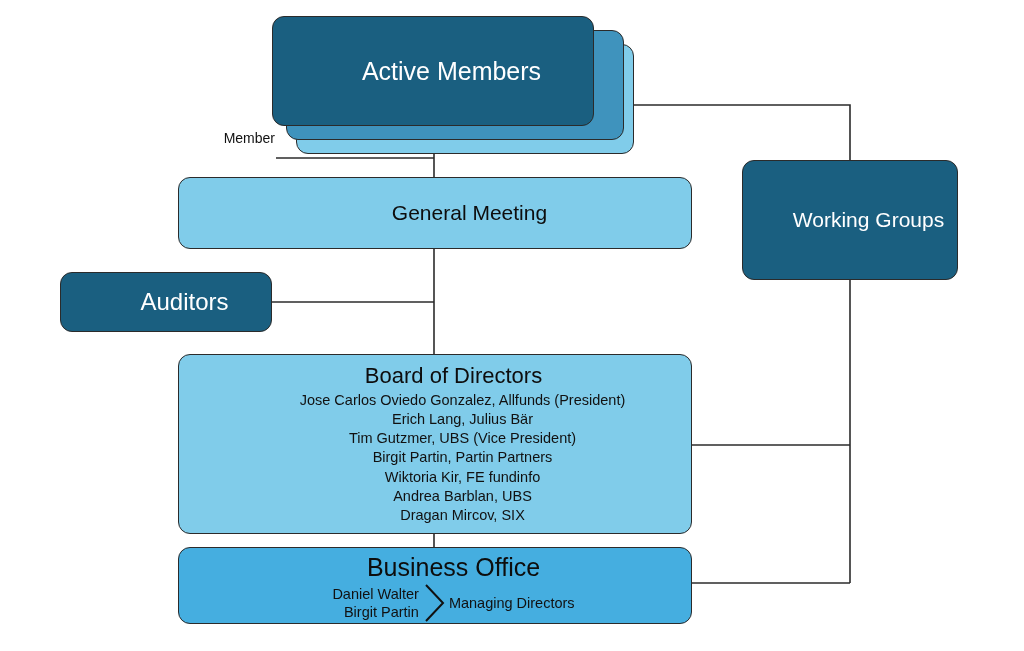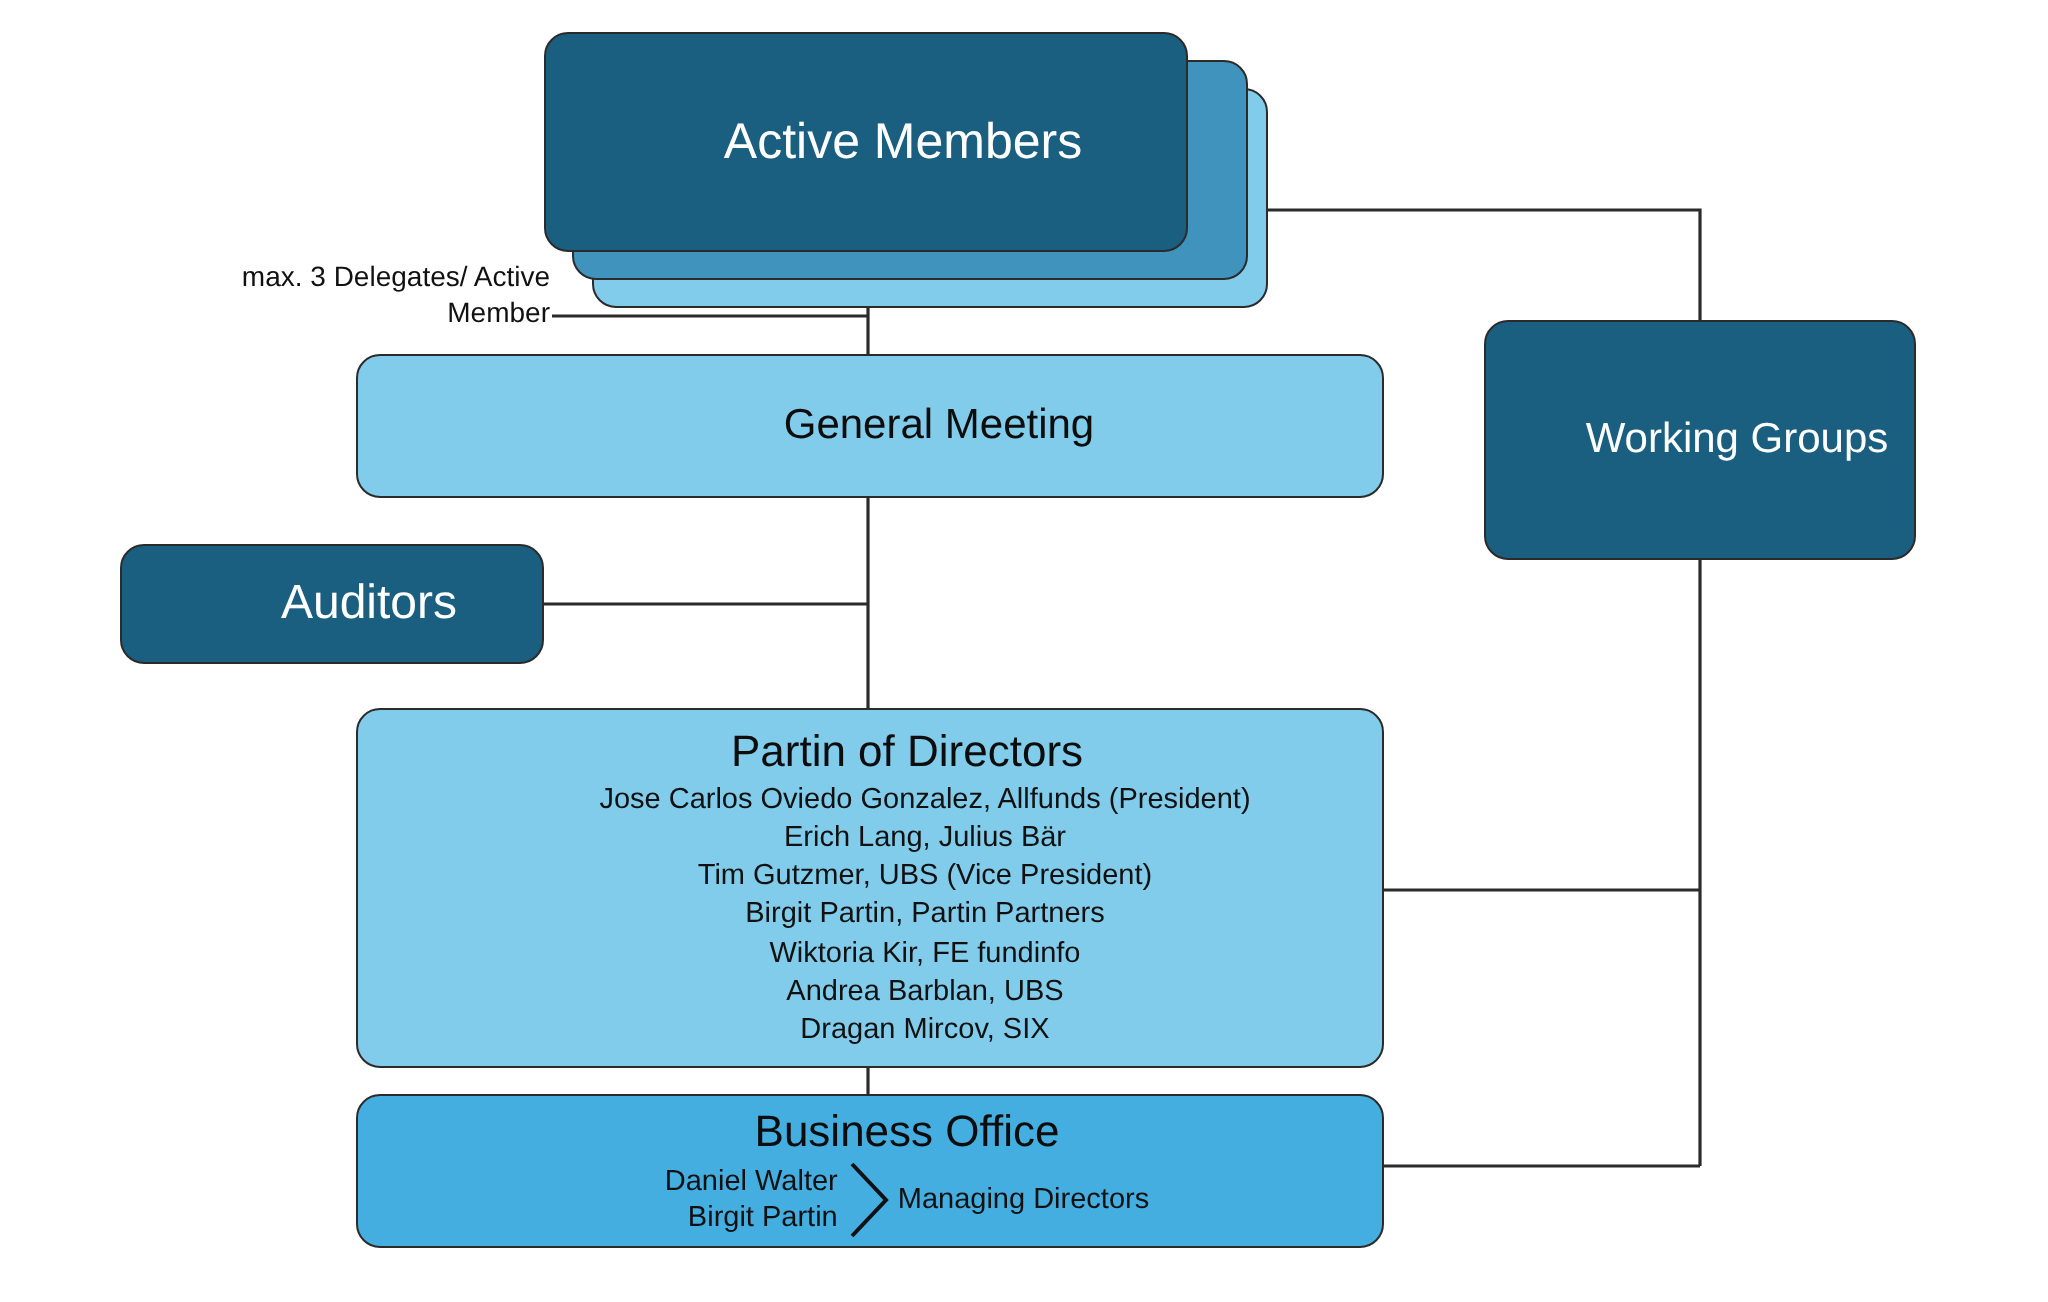--- a/index.html
+++ b/index.html
@@ -114,21 +114,21 @@
     margin-left: 18px;
   }
 
   #business-office {
     left: 178px; top: 547px; width: 514px; height: 77px;
     justify-content: flex-start;
     padding-top: 5px;
     z-index: 3;
   }
   #business-office .node-title {
-    font-size: 22px;
+    font-size: 25px;
     margin-bottom: 0px;
     text-align: right;
   }
   .md-row {
     display: flex;
     align-items: center;
     justify-content: center;
     gap: 2px;
   }
   .md-names {
@@ -190,38 +190,37 @@
     </g>
   </svg>
 
   <div class="node node-light" id="active-members-back"></div>
   <div class="node node-mid" id="active-members-mid"></div>
   <div class="node node-dark" id="active-members-front">
     <div class="node-title">Active Members</div>
   </div>
 
   <div id="delegates-note">
-    <div>max. 3 Delegates/ Active</div>
     <div>Member</div>
   </div>
 
   <div class="node node-light" id="general-meeting">
     <div class="node-title">General Meeting</div>
   </div>
 
   <div class="node node-dark" id="auditors">
     <div class="node-title">Auditors</div>
   </div>
 
   <div class="node node-dark" id="working-groups">
     <div class="node-title">Working Groups</div>
   </div>
 
   <div class="node node-light" id="board-of-directors">
-    <div class="node-title">Partin of Directors</div>
+    <div class="node-title">Board of Directors</div>
     <div class="member-list" id="board-members">
         <div class="member">Jose Carlos Oviedo Gonzalez, Allfunds (President)</div>
         <div class="member">Erich Lang, Julius Bär</div>
         <div class="member">Tim Gutzmer, UBS (Vice President)</div>
         <div class="member">Birgit Partin, Partin Partners</div>
         <div class="member">Wiktoria Kir, FE fundinfo</div>
         <div class="member">Andrea Barblan, UBS</div>
         <div class="member">Dragan Mircov, SIX</div>
       </div>
   </div>

